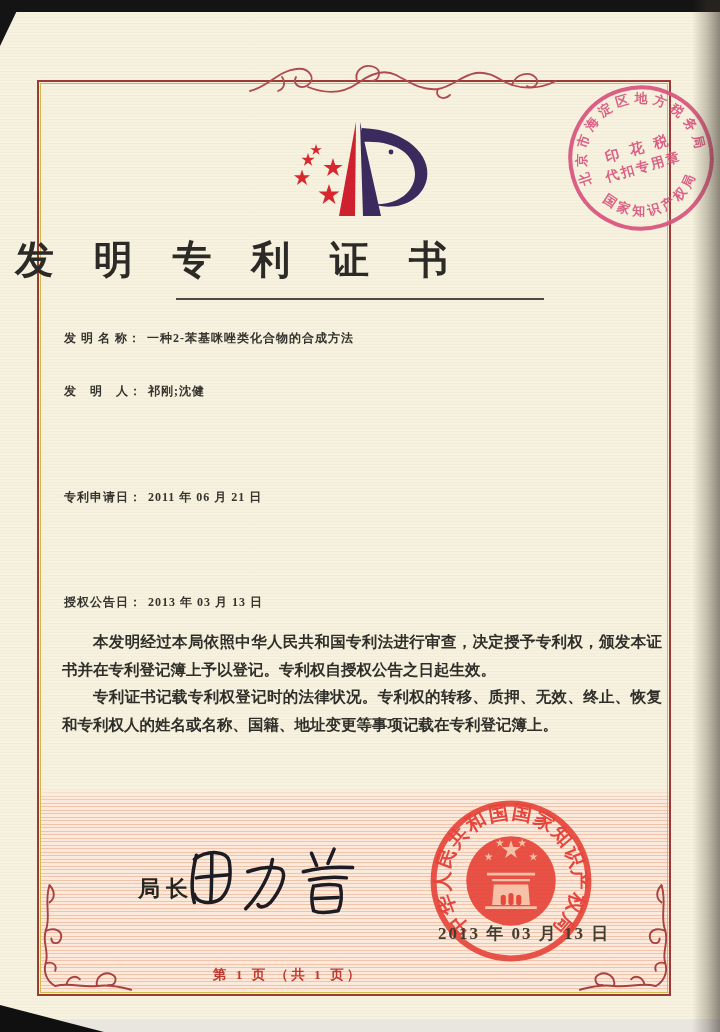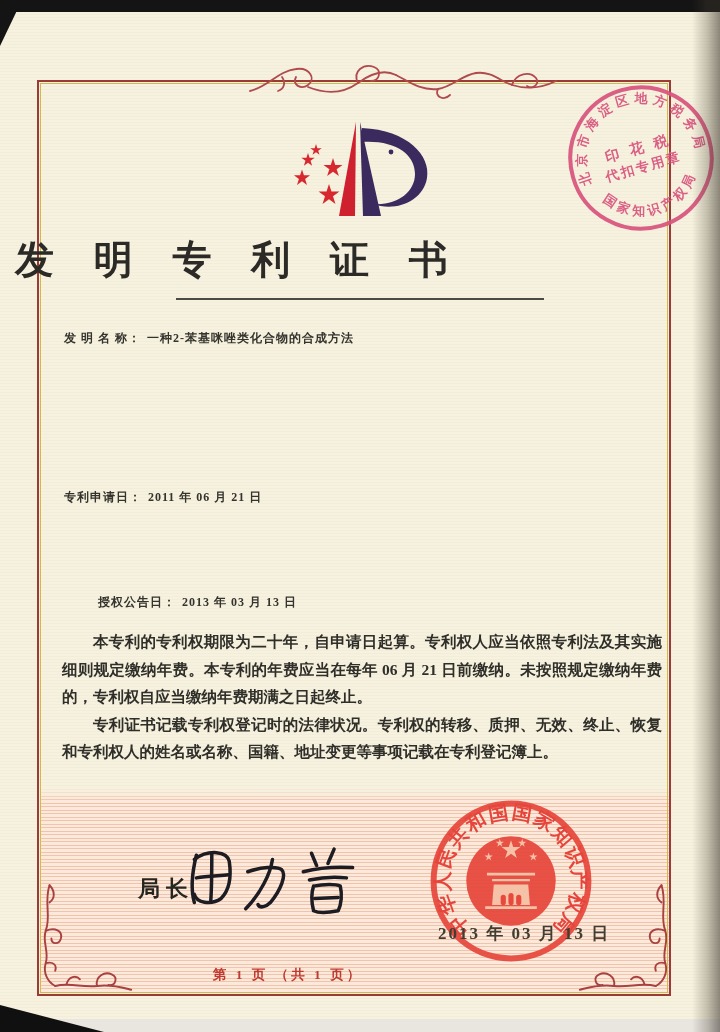--- a/index.html
+++ b/index.html
@@ -41,21 +41,21 @@
   .logo { position:absolute; left:283px; top:116px; width:154px; height:116px; z-index:4; }
 
   .title { position:absolute; left:0; top:233px; width:720px; text-align:left; z-index:4;
     font-size:39px; font-weight:bold; color:#2b2a26; letter-spacing:15px; padding-left:15px; }
   .title-underline { position:absolute; left:176px; top:298px; width:368px; height:2px;
     background:#4c4a44; z-index:4; }
 
   .field { position:absolute; left:64px; z-index:4; font-size:12px; font-weight:bold;
     color:#34332d; letter-spacing:1px; white-space:nowrap; }
   .field .val { margin-left:6px; }
-  .f0{top:330px;} .f1{top:383px;} .f2{top:436px;} .f3{top:489px;text-align:center;} .f4{top:541px;} .f5{top:594px;margin-left:34px;}
+  .f0{top:330px;} .f1{top:383px;} .f2{top:436px;} .f3{top:489px;text-align:center;} .f4{top:541px;} .f5{top:594px;}
 
   .body-text { position:absolute; left:62px; top:628px; width:600px; z-index:4;
     font-size:15.5px; line-height:27.5px; font-weight:bold; color:#2f2e29; text-align:justify; }
   .body-text p { text-indent:2em; }
 
   .director { position:absolute; left:138px; top:874px; z-index:5;
     font-size:22px; font-weight:bold; letter-spacing:6px; color:#26251f; }
   .signature { position:absolute; left:182px; top:840px; width:185px; height:84px; z-index:5; }
 
   .seal { position:absolute; left:425px; top:795px; width:172px; height:172px; z-index:4; }
@@ -138,29 +138,32 @@
     <path d="M79,12 C125,14 148,40 144,62 C140,86 112,96 90,88 C114,90 132,76 132,58 C132,38 112,24 79,26 Z" fill="#3a2a5e"></path>
     <circle cx="108" cy="36" r="2.4" fill="#3a2a5e"></circle>
   </svg>
 
   <div class="title">发 明 专 利 证 书</div>
   <div class="title-underline"></div>
 
   <div class="field f0">
     <span>发 明 名 称：</span><span class="val">一种2-苯基咪唑类化合物的合成方法</span>
   </div>
+  <div class="field f1">
+    <span>发　明　人：</span><span class="val">祁刚;沈健</span>
+  </div>
   <div class="field f3">
     <span>专利申请日：</span><span class="val">2011 年 06 月 21 日</span>
   </div>
   <div class="field f5">
     <span>授权公告日：</span><span class="val">2013 年 03 月 13 日</span>
   </div>
 
   <div class="body-text">
-    <p>本专利的专利权期限为二十年，自申请日起算。专利权人应当依照专利法及其实施细则规定缴纳年费。本专利的年费应当在每年 06 月 21 日前缴纳。未按照规定缴纳年费的，专利权自应当缴纳年费期满之日起终止。</p>
+    <p>本发明经过本局依照中华人民共和国专利法进行审查，决定授予专利权，颁发本证书并在专利登记簿上予以登记。专利权自授权公告之日起生效。</p>
     <p>专利证书记载专利权登记时的法律状况。专利权的转移、质押、无效、终止、恢复和专利权人的姓名或名称、国籍、地址变更等事项记载在专利登记簿上。</p>
   </div>
 
   <div class="director">局长</div>
   <svg class="signature" viewBox="0 0 180 80" aria-label="田力普">
     <g fill="none" stroke="#1c1c22" stroke-width="3.4" stroke-linecap="round" stroke-linejoin="round">
       <path d="M14,14 C10,30 8,46 12,60"></path>
       <path d="M12,18 C26,8 44,10 46,20 C48,34 46,48 38,56 C28,63 14,60 12,52"></path>
       <path d="M14,36 C24,34 36,34 45,33"></path>
       <path d="M29,12 C29,28 29,44 28,58"></path>

